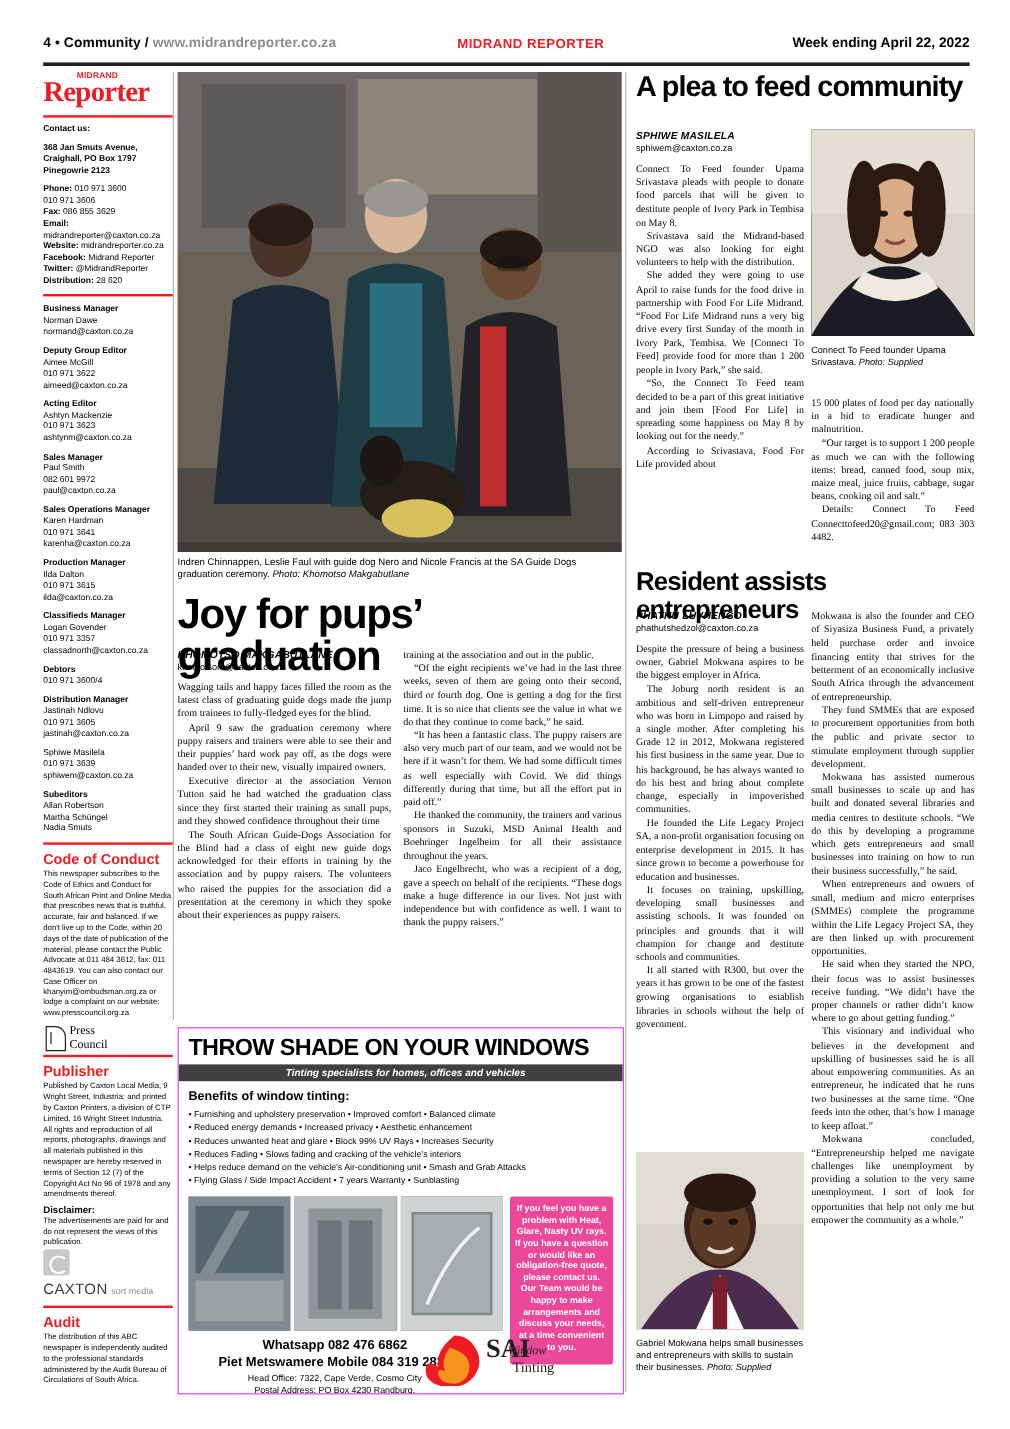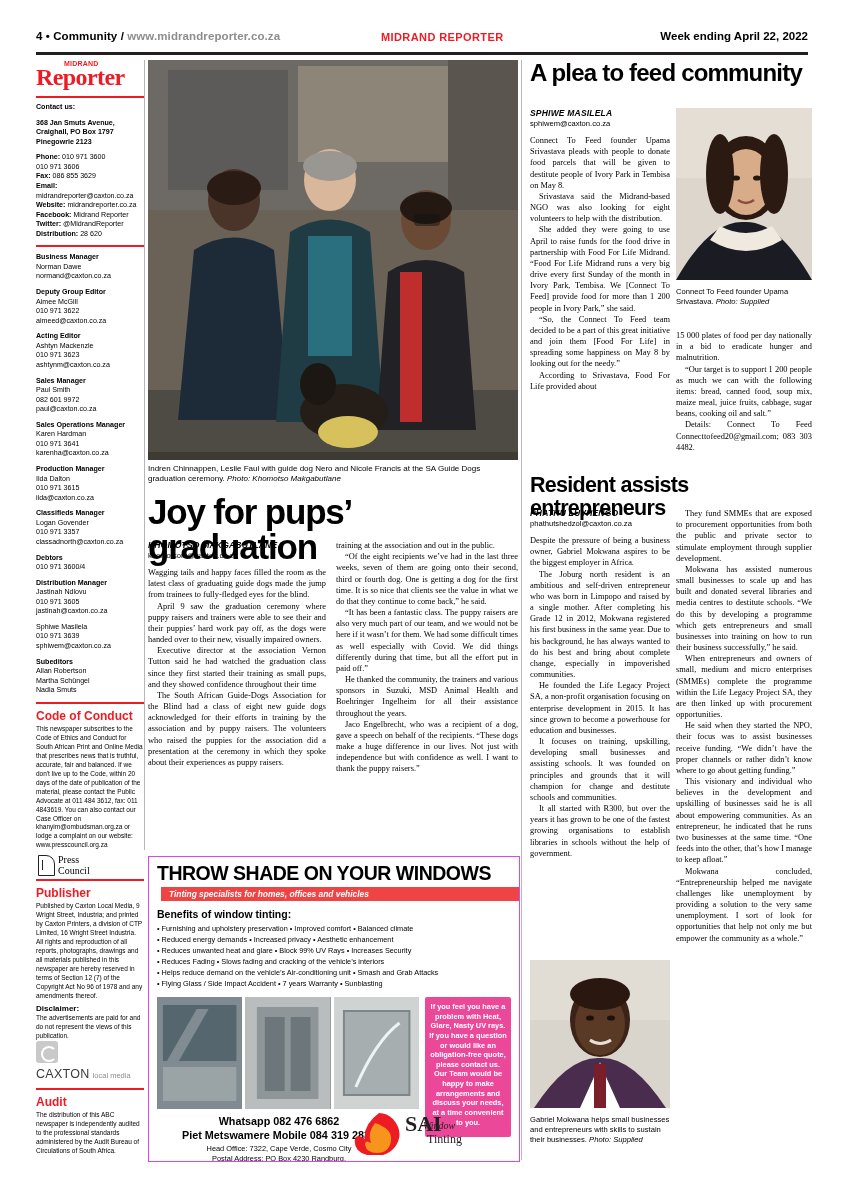--- a/index.html
+++ b/index.html
@@ -64,21 +64,21 @@
   .r3{position:absolute;left:530px;top:508px;width:140px;}
   .r4{position:absolute;left:676px;top:508px;width:136px;}
   .photo-upama{position:absolute;left:676px;top:108px;width:136px;height:172px;overflow:hidden;background:#2b2b33;}
   .photo-gabriel{position:absolute;left:530px;top:960px;width:140px;height:148px;overflow:hidden;background:#d8d5cf;}
   .photocap{font-size:7.6px;line-height:1.3;margin-top:3px;}
   .photocap i{font-style:italic;}
 
   
   .ad{position:absolute;left:148px;top:856px;width:370px;height:304px;border:1px solid #d946ef;background:#fff;overflow:hidden;}
   .ad-title{position:absolute;left:8px;top:5px;font-size:19.5px;font-weight:bold;letter-spacing:-.5px;}
-  .ad-sub{position:absolute;left:12px;top:30px;width:100%;height:14px;background:#ef4444;color:#fff;font-size:8.4px;font-style:italic;font-weight:bold;line-height:14px;padding-left:8px;box-sizing:border-box;}
+  .ad-sub{position:absolute;left:0;top:30px;width:100%;height:14px;background:#404040;color:#fff;font-size:8.4px;font-style:italic;font-weight:bold;line-height:14px;padding-left:8px;box-sizing:border-box;text-align:center;}
   .ad-bh{position:absolute;left:8px;top:51px;font-size:10.5px;font-weight:bold;}
   .ad-list{position:absolute;left:8px;top:66px;width:354px;font-size:7.3px;line-height:1.52;}
   .ad-list div:before{content:"\2022  ";}
   .ad-gallery{position:absolute;left:8px;top:140px;width:262px;height:112px;display:flex;gap:3px;}
   .ad-gallery div{flex:1;background:#8a8f93;}
   .ad-bubble{position:absolute;left:276px;top:140px;width:86px;height:140px;background:#ec4899;color:#fff;font-size:7.4px;font-weight:bold;line-height:1.3;text-align:center;padding:5px 4px;box-sizing:border-box;border-radius:2px;}
   .ad-contact{position:absolute;left:8px;top:258px;width:244px;text-align:center;}
   .ad-phone{font-size:10.8px;font-weight:bold;line-height:1.26;}
   .ad-addr{font-size:7.4px;line-height:1.36;margin-top:2px;}
   .ad-logo{position:absolute;left:256px;top:256px;width:108px;height:44px;}
@@ -199,21 +199,21 @@
       </div>
     </div>
     <div class="redline"></div>
     <div class="sectitle-red">Publisher</div>
     <div class="small-body">Published by Caxton Local Media, 9 Wright Street, Industria; and printed by Caxton Printers, a division of CTP Limited, 16 Wright Street Industria. All rights and reproduction of all reports, photographs, drawings and all materials published in this newspaper are hereby reserved in terms of Section 12 (7) of the Copyright Act No 96 of 1978 and any amendments thereof.</div>
     <div class="small-body" style="font-weight:bold;font-size:8px;margin-top:2px">Disclaimer:</div>
     <div class="small-body">The advertisements are paid for and do not represent the views of this publication.</div>
     <div class="cx-badge"></div>
     <div class="caxton">
       <div class="cx">CAXTON</div>
-      <div class="lm">local media</div>
+      <div class="lm">sort media</div>
     </div>
     <div class="redline" style="margin-top:7px"></div>
     <div class="sectitle-red">Audit</div>
     <div class="small-body">The distribution of this ABC newspaper is independently audited to the professional standards administered by the Audit Bureau of Circulations of South Africa.</div>
 
   </div>
 
   <div class="mainphoto">
     <svg viewBox="0 0 370 400" width="370" height="400" preserveAspectRatio="none">
       <rect x="0" y="0" width="370" height="400" fill="#7d7468"></rect>
@@ -321,20 +321,21 @@
     <div class="bodycol" id="en-col1" style="margin-top:7px">
         <p class="first">Despite the pressure of being a business owner, Gabriel Mokwana aspires to be the biggest employer in Africa.</p>
         <p>The Joburg north resident is an ambitious and self-driven entrepreneur who was born in Limpopo and raised by a single mother. After completing his Grade 12 in 2012, Mokwana registered his first business in the same year. Due to his background, he has always wanted to do his best and bring about complete change, especially in impoverished communities.</p>
         <p>He founded the Life Legacy Project SA, a non-profit organisation focusing on enterprise development in 2015. It has since grown to become a powerhouse for education and businesses.</p>
         <p>It focuses on training, upskilling, developing small businesses and assisting schools. It was founded on principles and grounds that it will champion for change and destitute schools and communities.</p>
         <p>It all started with R300, but over the years it has grown to be one of the fastest growing organisations to establish libraries in schools without the help of government.</p>
       </div>
   </div>
   <div class="r4">
     <div class="bodycol" id="en-col2">
+        <p class="first">Mokwana is also the founder and CEO of Siyasiza Business Fund, a privately held purchase order and invoice financing entity that strives for the betterment of an economically inclusive South Africa through the advancement of entrepreneurship.</p>
         <p>They fund SMMEs that are exposed to procurement opportunities from both the public and private sector to stimulate employment through supplier development.</p>
         <p>Mokwana has assisted numerous small businesses to scale up and has built and donated several libraries and media centres to destitute schools. “We do this by developing a programme which gets entrepreneurs and small businesses into training on how to run their business successfully,” he said.</p>
         <p>When entrepreneurs and owners of small, medium and micro enterprises (SMMEs) complete the programme within the Life Legacy Project SA, they are then linked up with procurement opportunities.</p>
         <p>He said when they started the NPO, their focus was to assist businesses receive funding. “We didn’t have the proper channels or rather didn’t know where to go about getting funding.”</p>
         <p>This visionary and individual who believes in the development and upskilling of businesses said he is all about empowering communities. As an entrepreneur, he indicated that he runs two businesses at the same time. “One feeds into the other, that’s how I manage to keep afloat.”</p>
         <p>Mokwana concluded, “Entrepreneurship helped me navigate challenges like unemployment by providing a solution to the very same unemployment. I sort of look for opportunities that help not only me but empower the community as a whole.”</p>
       </div>
   </div>
 
   <div class="photo-gabriel">

